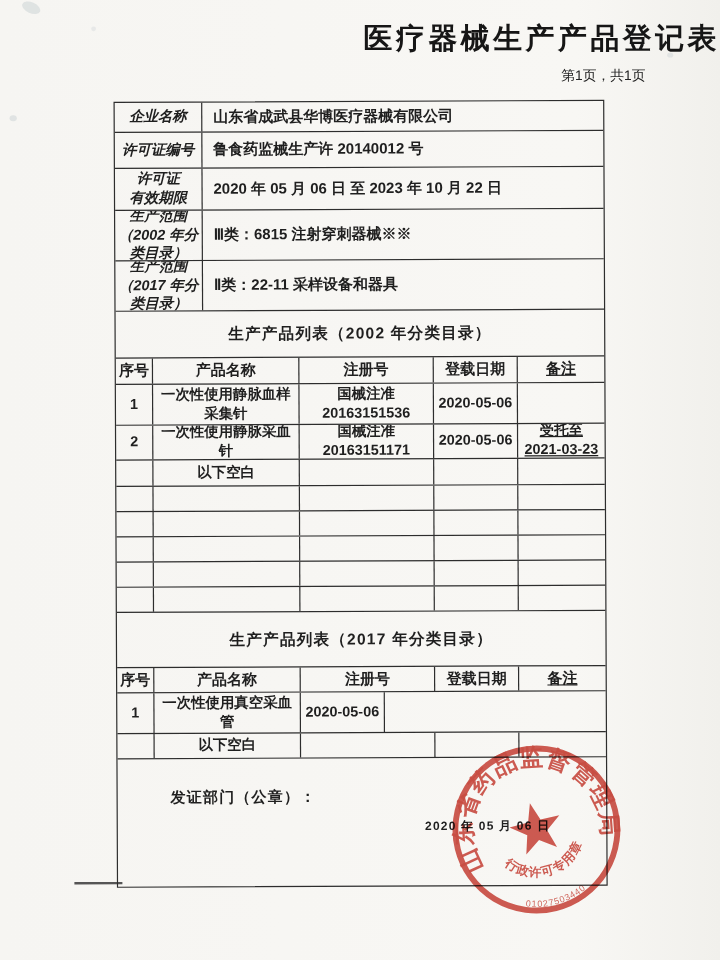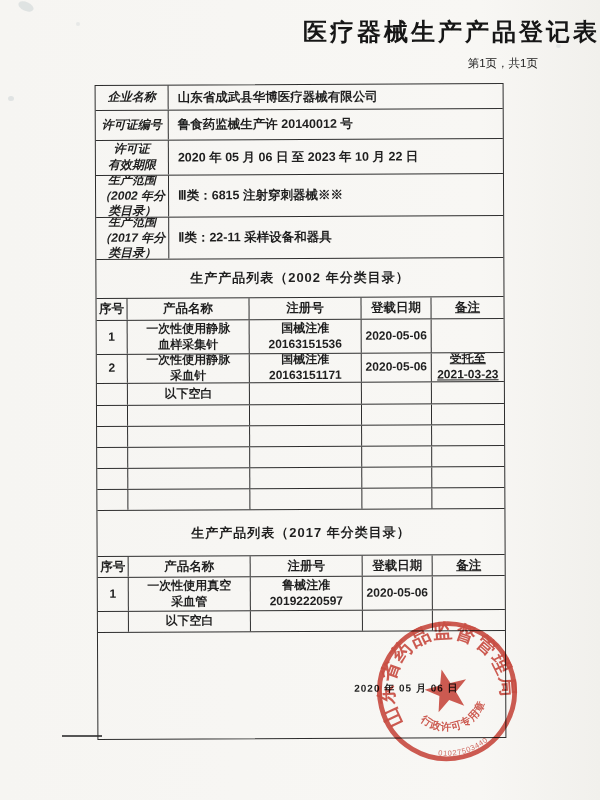--- a/index.html
+++ b/index.html
@@ -39,21 +39,21 @@
   .lbl{width:73px;border-right:1.6px solid #2d2d2d;font-style:italic;}
   .val{flex:1;justify-content:flex-start;text-align:left;padding-left:9px;font-size:12.5px;}
 
   .r-qymc{height:25px}.r-xkzbh{height:30px}.r-yxqx{height:35px}
   .r-fw2002{height:42px}.r-fw2017{height:42px}
   .section-title{height:38px;display:flex;align-items:center;justify-content:center;
     font-weight:bold;font-size:13px;border-bottom:1.6px solid #2d2d2d;letter-spacing:1px;}
   .section-title.s17{height:45px;}
 
   .c-seq{width:31px;border-right:1.6px solid #2d2d2d;}
-  .c-name{width:122px;border-right:1.6px solid #2d2d2d;padding:0 15px;}
+  .c-name{width:122px;border-right:1.6px solid #2d2d2d;padding:0 3px;}
   .c-reg{width:112px;border-right:1.6px solid #2d2d2d;}
   .c-date{width:70px;border-right:1.6px solid #2d2d2d;font-size:12px;}
   .c-note{flex:1;text-decoration:underline;}
   .ph{height:22px}.ph17{height:21px}
   .ph .cell,.ph17 .cell{font-size:12.5px;}
   .pr1{height:34px}.pr2{height:29px}.prb{height:22px}.pre{height:21px}
   .pr17-1{height:34px}.pr17-b{height:21px}
 
   .footer-cell{position:relative;height:106px;}
   .issuer{position:absolute;left:44px;top:24px;font-weight:bold;font-size:12.5px;letter-spacing:1px;}
@@ -179,34 +179,33 @@
     <div class="row ph17">
       <div class="cell c-seq">序号</div>
       <div class="cell c-name">产品名称</div>
       <div class="cell c-reg">注册号</div>
       <div class="cell c-date">登载日期</div>
       <div class="cell c-note">备注</div>
     </div>
     <div class="row pr17-1">
       <div class="cell c-seq">1</div>
       <div class="cell c-name">一次性使用真空采血管</div>
-      <div class="cell c-reg">鲁械注准
-20192220597</div>
       <div class="cell c-date">2020-05-06</div>
       <div class="cell c-note"></div>
     </div>
     <div class="row pr17-b">
       <div class="cell c-seq"></div>
       <div class="cell c-name">以下空白</div>
       <div class="cell c-reg"></div>
       <div class="cell c-date"></div>
       <div class="cell c-note"></div>
     </div>
 
     <div class="row last footer-cell">
+      <div class="issuer">发证部门（公章）：</div>
       <div class="issue-date">2020 年 05 月 06 日</div>
     </div>
   </div>
 
   <div class="bottom-line-ext"></div>
 
   <svg class="seal" width="150" height="158" viewBox="0 0 200 210">
     <g transform="rotate(-14 100 100)" fill="none" stroke="none">
       <circle cx="100" cy="100" r="90" stroke="#c93c31" stroke-width="6.5" opacity="0.92"></circle>
       <path id="sealRingPath" d="M 37.6,136 A 72,72 0 1 1 162.4,136" fill="none"></path>

